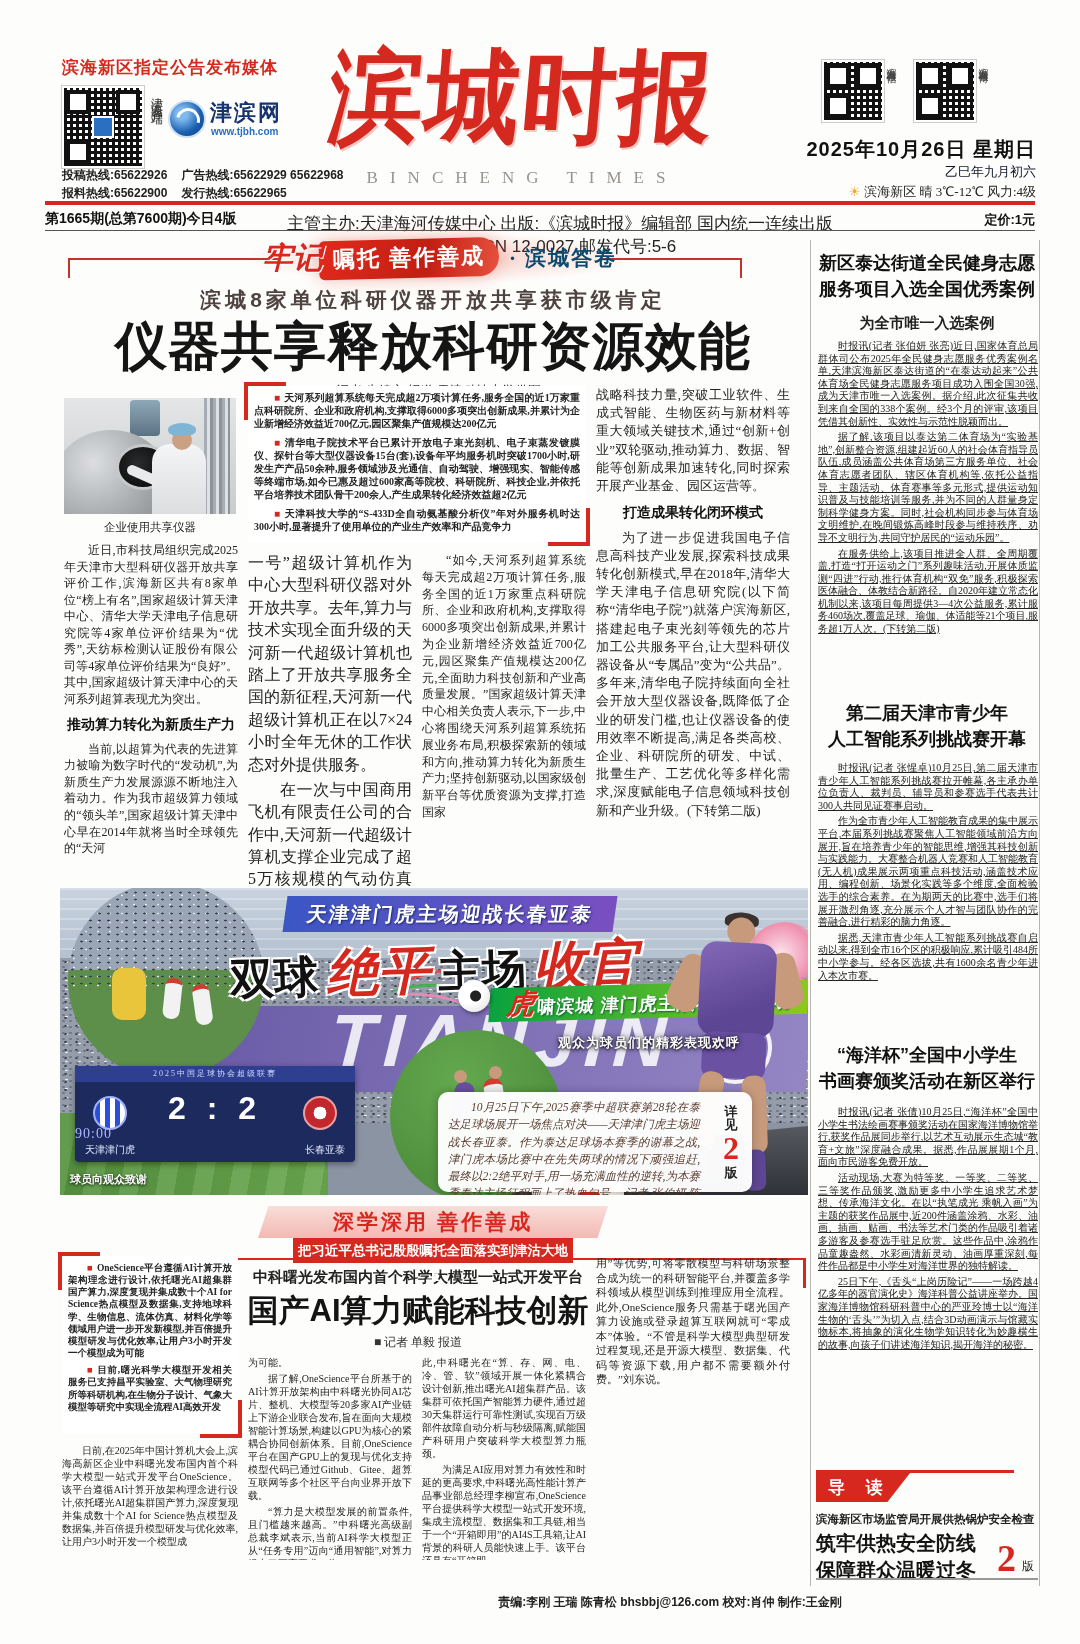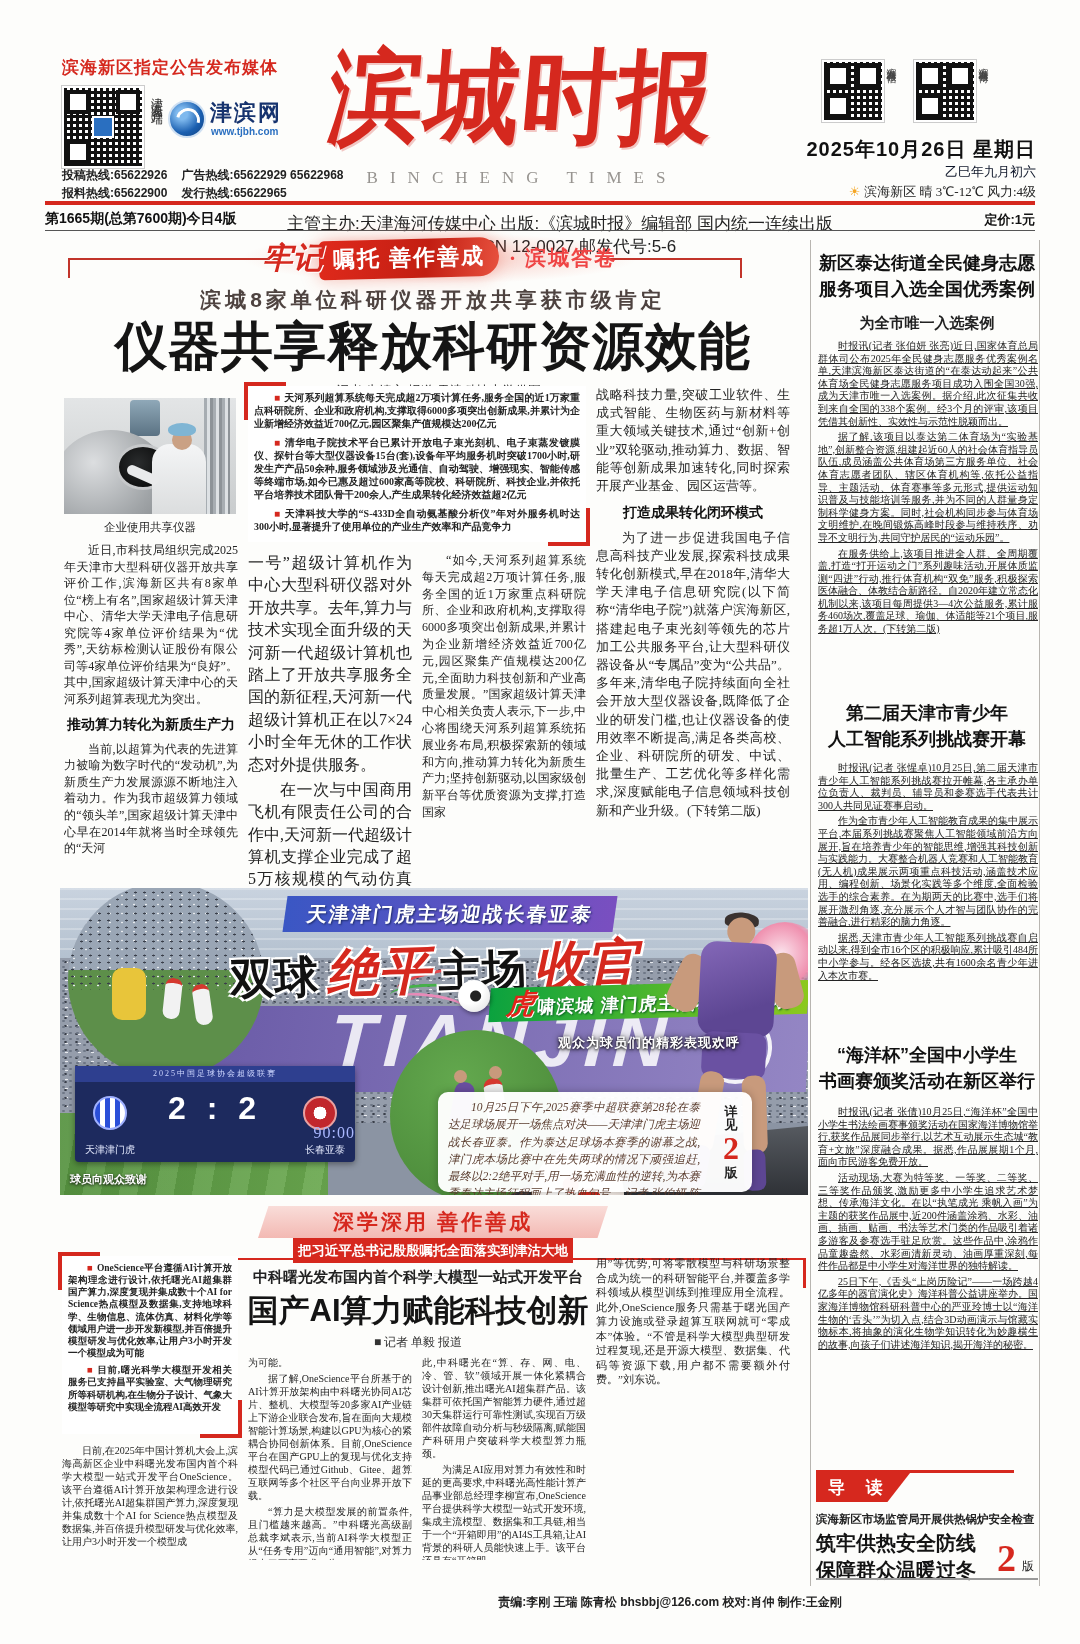--- a/index.html
+++ b/index.html
@@ -63,21 +63,21 @@
   .lb-tick{top:258px;width:2px;height:20px;background:#c2342a;}
   .lb-wrap{left:250px;top:234px;width:380px;height:48px;display:flex;align-items:center;justify-content:center;}
   .lb-glow{left:240px;top:232px;width:400px;height:52px;border-radius:50%;
       background:radial-gradient(ellipse,rgba(235,80,60,.30),rgba(235,80,60,0) 70%);}
   .lb-script{font-size:30px;font-weight:900;color:#d5281e;font-style:italic;z-index:2;
       text-shadow:1px 1px 0 #fff;margin-right:-4px;}
   .lb-redbox{background:linear-gradient(100deg,#e02a1c,#c21e12 60%,#e8523f);color:#fff;
       font-family:"Liberation Sans",sans-serif;font-weight:900;font-size:22px;padding:4px 14px 5px;
       border-radius:6px 22px 22px 6px;transform:rotate(-1.5deg);letter-spacing:2px;
       box-shadow:0 0 18px rgba(230,70,50,.35);}
-  .lb-tail{font-weight:900;font-size:21px;color:#ef4444;margin-left:10px;letter-spacing:2px;}
+  .lb-tail{font-weight:900;font-size:21px;color:#0c4a6e;margin-left:10px;letter-spacing:2px;}
   .lead-kicker{left:60px;top:286px;width:746px;text-align:center;font-size:21px;color:#4e4340;
       letter-spacing:4px;font-weight:600;font-family:"Liberation Sans",sans-serif;}
   .lead-headline{left:60px;top:312px;width:746px;text-align:center;font-size:52px;font-weight:900;
       color:#151515;font-family:"Liberation Sans",sans-serif;letter-spacing:1px;}
   .lead-byline{left:60px;top:382px;width:746px;text-align:center;font-size:13px;color:#333;}
 
   
   .lead-photo{left:64px;top:398px;width:172px;height:116px;overflow:hidden;background:
       linear-gradient(#e3e5e6,#c9cccd);}
   .lp-pipes{right:6px;top:0;width:26px;height:116px;background:
@@ -162,22 +162,22 @@
       background-size:9px 7px,12px 9px;height:55%;}
   .fb-keeper{position:absolute;left:44px;top:86px;width:34px;height:52px;border-radius:10px;
       background:#e8c53a;}
   .fb-fig{position:absolute;width:17px;height:36px;border-radius:8px;background:#f2f2f2;}
   .fb-score{left:15px;top:178px;width:280px;height:96px;background:#1d2a5e;border-radius:4px;
       z-index:5;box-shadow:0 2px 6px rgba(0,0,0,.4);}
   .fb-score .league{position:absolute;left:0;top:0;width:100%;height:16px;line-height:16px;
       background:#2e3f8f;color:#cdd6ff;font-size:8px;text-align:center;letter-spacing:2px;}
   .fb-score .num{position:absolute;left:0;top:24px;width:100%;text-align:center;color:#fff;
       font-size:32px;font-weight:800;letter-spacing:6px;font-family:"Liberation Sans",sans-serif;}
-  .fb-score .time{position:absolute;left:0;bottom:20px;width:100%;text-align:right;color:#aab8ff;
-      font-size:16px;letter-spacing:1px;}
+  .fb-score .time{position:absolute;left:0;bottom:20px;width:100%;text-align:left;color:#aab8ff;
+      font-size:14px;letter-spacing:1px;}
   .fb-logo{position:absolute;width:30px;height:30px;border-radius:50%;top:30px;}
   .fb-logo.home{left:18px;background:
       repeating-linear-gradient(90deg,#2b4fd8 0 5px,#fff 5px 10px);border:2px solid #9fb0ff;}
   .fb-logo.away{right:18px;background:radial-gradient(circle,#fff 0 30%,#c1272d 31%);border:2px solid #e8a0a0;}
   .fb-tname{position:absolute;bottom:5px;color:#e6ebff;font-size:10px;}
   .fb-c2{left:330px;top:142px;width:172px;height:172px;border-radius:50%;overflow:hidden;z-index:4;
       background:radial-gradient(circle at 40% 30%,#63a84e,#4f8f3d 70%,#3f7531);}
   .fb-p1{position:absolute;left:62px;top:52px;width:20px;height:48px;border-radius:9px;
       background:#6a4fa0;transform:rotate(10deg);}
   .fb-p2{position:absolute;left:96px;top:48px;width:19px;height:46px;border-radius:9px;

